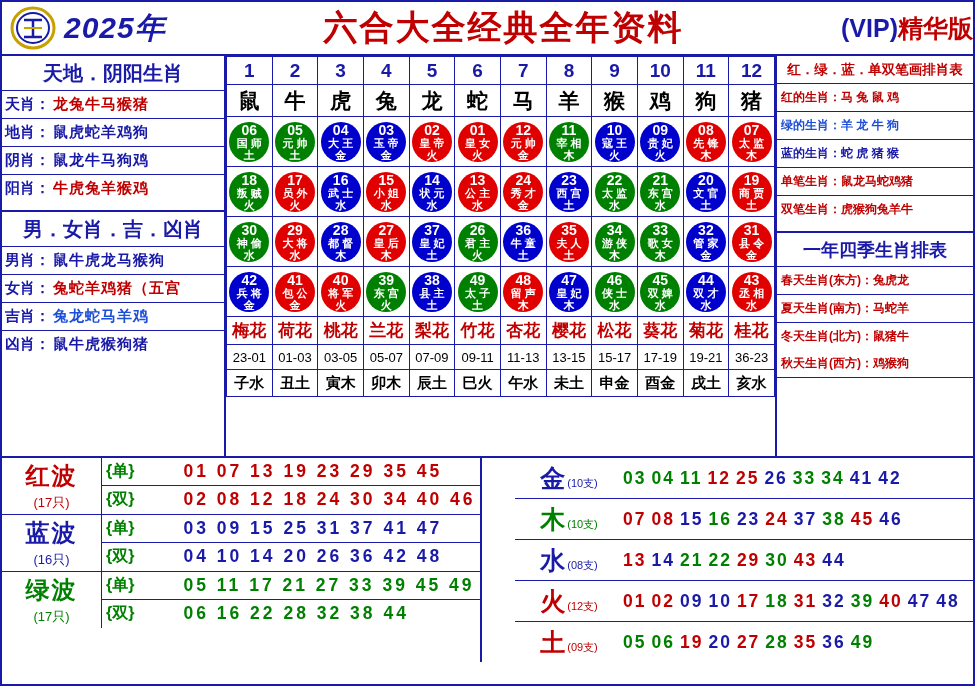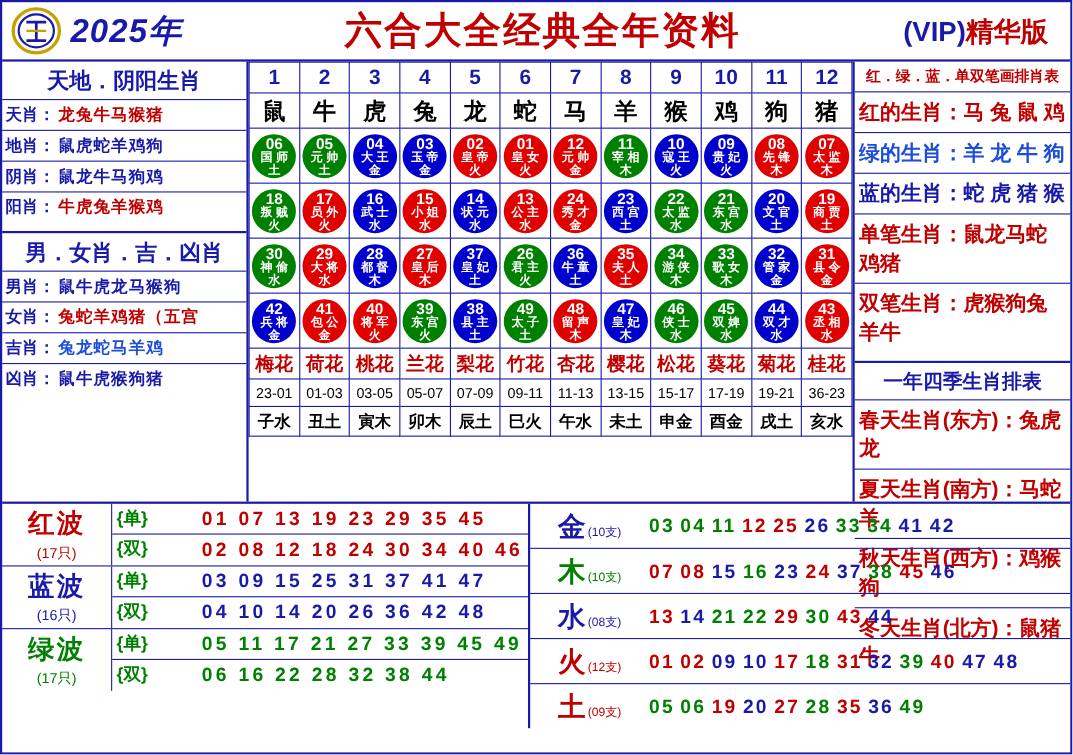--- a/index.html
+++ b/index.html
@@ -10,21 +10,21 @@
     overflow:hidden;
   }
   .page{position:relative;width:975px;height:686px;border:2px solid #1a1aa8;box-sizing:border-box;background:#fff;}
 
   
   .header{display:flex;align-items:center;height:52px;border-bottom:2px solid #1a1aa8;}
   .logo{width:62px;display:flex;align-items:center;justify-content:center;}
   .logo svg{display:block;}
   .year{color:#1a1aa8;font-weight:bold;font-size:30px;font-style:italic;letter-spacing:1px;}
   .htitle{flex:1;text-align:center;color:#c00000;font-weight:bold;font-size:34px;letter-spacing:2px;}
-  .hvip{padding-right:20px;font-weight:bold;font-size:25px;}
+  .hvip{padding-right:0;font-weight:bold;font-size:25px;}
   .hvip .v{color:#1a1aa8;}
   .hvip .j{color:#c00000;}
 
   
   .body3{display:flex;height:400px;border-bottom:2px solid #1a1aa8;}
   .colL{width:224px;border-right:2px solid #1a1aa8;box-sizing:border-box;}
   .colC{flex:1;border-right:2px solid #1a1aa8;box-sizing:border-box;}
   .colR{width:196px;box-sizing:border-box;}
 
   
@@ -48,27 +48,27 @@
   .ball{width:40px;height:40px;border-radius:50%;margin:2px auto;color:#fff;display:flex;flex-direction:column;
         align-items:center;justify-content:center;line-height:1;font-weight:bold;}
   .ball .n{font-size:14px;} .ball .s{font-size:11px;margin-top:1px;}
   .b-red{background:#e00000;} .b-blue{background:#0000cc;} .b-green{background:#008000;}
   .flowrow td{color:#c00000;font-weight:bold;font-size:17px;height:25px;}
   .timerow td{color:#000;font-size:13px;height:22px;}
   .stemrow td{color:#000;font-weight:bold;font-size:15px;height:24px;}
 
   
   .rhead{font-weight:bold;font-size:13.5px;text-align:center;padding:5px 2px 4px;border-bottom:1.5px solid #1a1aa8;}
-  .rrow{font-size:19px;font-weight:bold;padding:5px 4px;border-bottom:1px solid #1a1aa8;}
+  .rrow{font-size:12px;font-weight:bold;padding:5px 4px;border-bottom:1px solid #1a1aa8;}
   .rrow.nb{border-bottom:none;}
   .rsep{height:8px;border-bottom:2px solid #1a1aa8;}
   .rtitle{color:#1a1aa8;font-weight:bold;font-size:18px;text-align:center;padding:5px 0 4px;border-bottom:1.5px solid #1a1aa8;}
 
   
-  .bottom{display:flex;height:auto;}
+  .bottom{display:flex;height:auto;gap:33px;}
   .bl{width:480px;border-right:2px solid #1a1aa8;box-sizing:border-box;}
   .br{flex:1;box-sizing:border-box;}
   .waverow{display:flex;border-bottom:1.5px solid #1a1aa8;}
   .waverow:last-child{border-bottom:none;}
   .wlabel{width:100px;flex:none;border-right:1.5px solid #1a1aa8;box-sizing:border-box;
           display:flex;flex-direction:column;align-items:center;justify-content:center;padding:2px 0;}
   .wlabel .wn{font-weight:bold;font-size:24px;letter-spacing:2px;}
   .wlabel .wc{font-size:13px;margin-top:2px;}
   .wnums{flex:1;}
   .wline{display:flex;align-items:center;font-size:17.5px;font-weight:bold;padding:3px 4px;}
@@ -571,22 +571,22 @@
       </div>
       <div class="rrow red">红的生肖：马 兔 鼠 鸡</div>
       <div class="rrow green">绿的生肖：羊 龙 牛 狗</div>
       <div class="rrow blue">蓝的生肖：蛇 虎 猪 猴</div>
       <div class="rrow red">单笔生肖：鼠龙马蛇鸡猪</div>
       <div class="rrow nb red">双笔生肖：虎猴狗兔羊牛</div>
       <div class="rsep"></div>
       <div class="rtitle">一年四季生肖排表</div>
       <div class="rrow red">春天生肖(东方)：兔虎龙</div>
       <div class="rrow red">夏天生肖(南方)：马蛇羊</div>
+      <div class="rrow nb red">冬天生肖(北方)：鼠猪牛</div>
       <div class="rrow red">秋天生肖(西方)：鸡猴狗</div>
-      <div class="rrow nb red">冬天生肖(北方)：鼠猪牛</div>
     </div>
   </div>
 
   <div class="bottom">
     <div class="bl" id="wave-panel">
         <div class="waverow">
           <div class="wlabel">
             <div class="wn" style="color: rgb(192, 0, 0);">红波</div>
             <div class="wc" style="color: rgb(192, 0, 0);">(17只)</div>
           </div>

